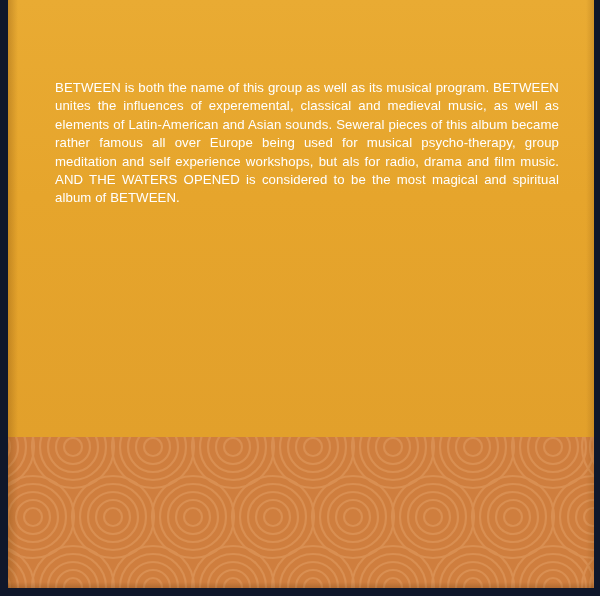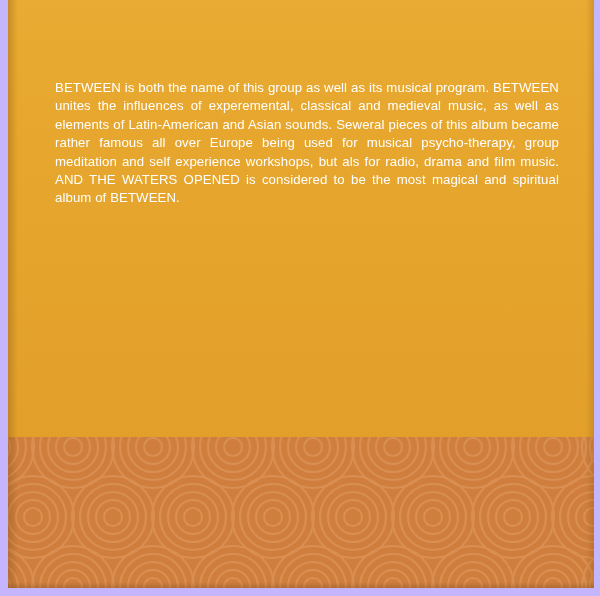--- a/index.html
+++ b/index.html
@@ -10,21 +10,21 @@
     width: 600px;
     height: 596px;
     background: #ffffff;
     font-family: "Liberation Sans", sans-serif;
     overflow: hidden;
   }
   .page {
     position: relative;
     width: 600px;
     height: 596px;
-    background: #c4b5fd;
+    background: #0f172a;
     overflow: hidden;
   }
   
   .sleeve {
     position: absolute;
     left: 8px;
     top: 0px;
     width: 586px;
     height: 588px;
     background: #e8a830;

